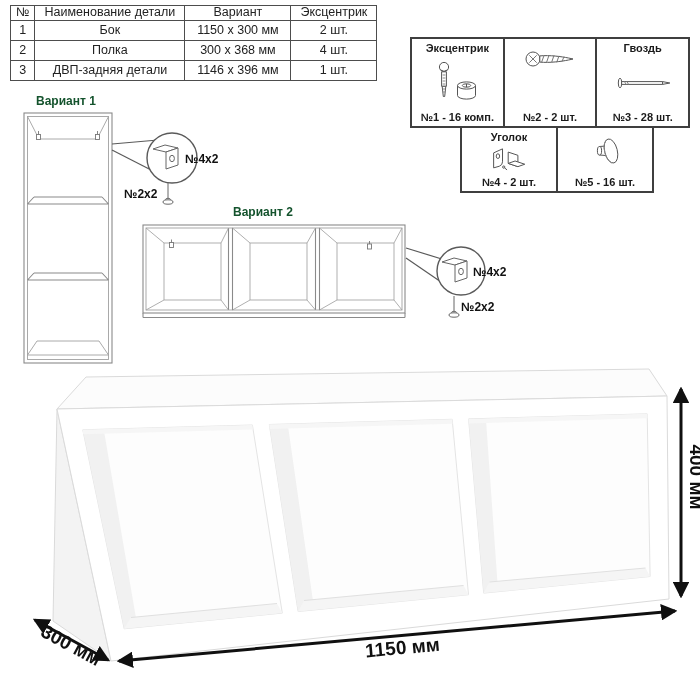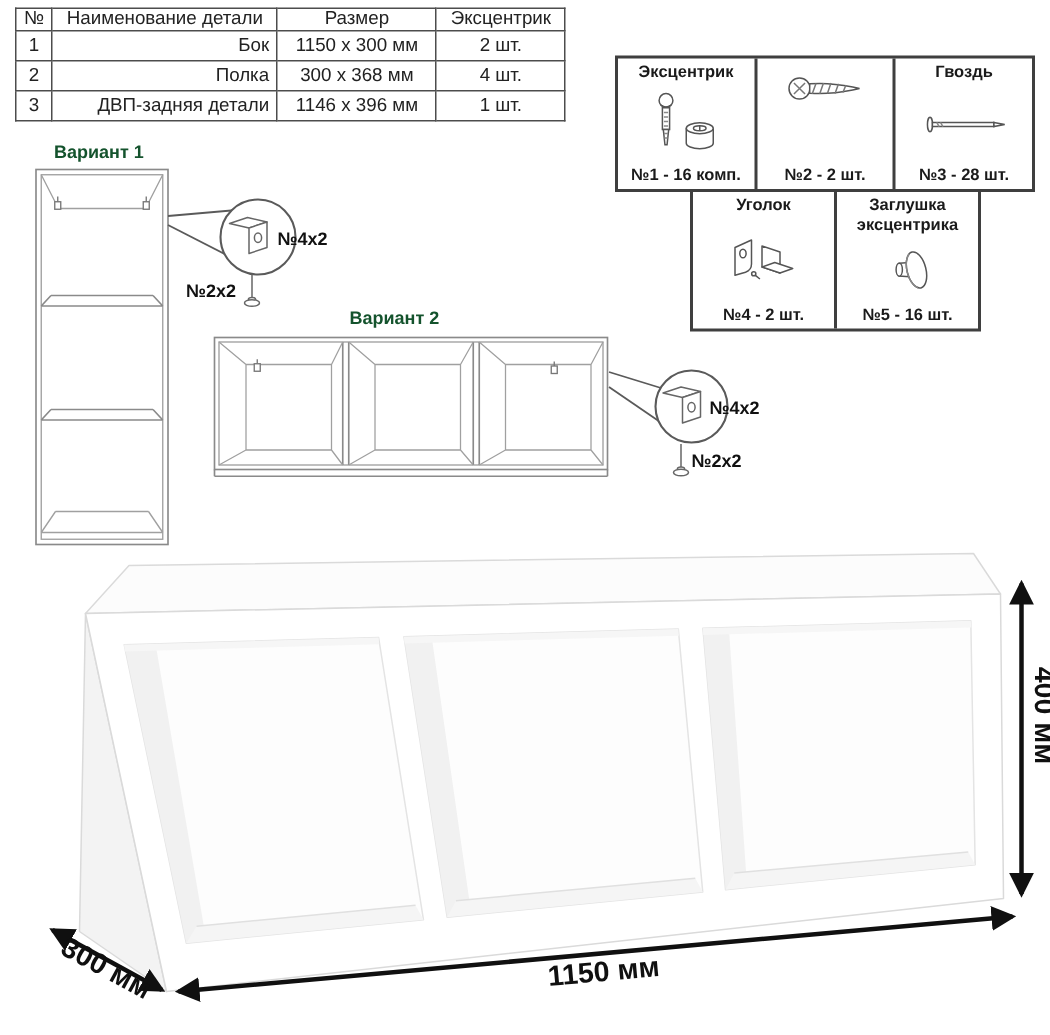--- a/index.html
+++ b/index.html
@@ -11,25 +11,25 @@
   table.parts{
     position:absolute;left:10px;top:5px;border-collapse:collapse;
     font-size:12.5px;color:#222;table-layout:fixed;
   }
   table.parts th,table.parts td{
     border:1.5px solid #4d4d4d;padding:0 5px;line-height:1.05;background:#fff;
     white-space:nowrap;overflow:hidden;
   }
   table.parts th{height:14px;font-weight:normal;text-align:center;}
   table.parts td{height:19px;text-align:center;}
-  table.parts td.nm{text-align:right;}
+  table.parts td.nm{text-align:center;}
   
   .hw-row{position:absolute;display:flex;border:2px solid #3f3f3f;background:#fff;box-sizing:border-box;}
   .hw-row1{left:410px;top:37px;width:280px;height:91px;}
-  .hw-row2{left:460px;top:126px;width:194px;height:95px;}
+  .hw-row2{left:460px;top:126px;width:194px;height:67px;}
   .hw-cell{
     flex:1;display:flex;flex-direction:column;align-items:center;justify-content:space-between;
     border-right:2px solid #3f3f3f;padding:3px 2px;box-sizing:border-box;min-width:0;
   }
   .hw-cell:last-child{border-right:none;}
   .hw-name{font-weight:bold;font-size:11px;line-height:1.15;text-align:center;}
   .hw-count{font-weight:bold;font-size:11px;white-space:nowrap;}
   .hw-icon{flex:0 1 auto;}
   .hw-icon *{vector-effect:non-scaling-stroke;}
   
@@ -53,21 +53,21 @@
     <colgroup>
         <col style="width:22px">
         <col style="width:150px">
         <col style="width:106px">
         <col style="width:86px">
       </colgroup>
     <thead>
       <tr>
         <th>№</th>
         <th>Наименование детали</th>
-        <th>Размер</th>
+        <th>Вариант</th>
         <th>Эксцентрик</th>
       </tr>
     </thead>
     <tbody>
       <tr>
         <td>1</td>
         <td class="nm">Бок</td>
         <td>1150 x 300 мм</td>
         <td>2 шт.</td>
       </tr>
@@ -139,21 +139,20 @@
           <ellipse cx="12.3" cy="15" rx="2.1" ry="2.9"></ellipse>
           <circle cx="19.5" cy="28.5" r="1.4"></circle>
           <path d="M20.6 29.6 l3 2.4" fill="none"></path>
           <polygon points="25,10 37,14 37,28 25,24"></polygon>
           <polygon points="25,24 37,28 45.5,25 33.5,21"></polygon>
         </g>
       </svg>
       <div class="hw-count">№4 - 2 шт.</div>
     </div>
     <div class="hw-cell">
-      <div class="hw-name">Заглушка эксцентрика</div>
       <svg class="hw-icon" style="position:static" width="52" height="40" viewBox="0 0 52 40">
         <g stroke="#555" fill="#fff" stroke-width="1">
           <path d="M20.5 15.5 L27 15 L27 24.5 L20.5 24 Z"></path>
           <ellipse cx="20.5" cy="19.8" rx="2.1" ry="4.3"></ellipse>
           <g transform="rotate(-14 32 20)">
             <ellipse cx="32" cy="20" rx="6.3" ry="12.3"></ellipse>
             <path d="M30 8.3 A6.3 12.3 0 0 0 30 31.7" fill="none" stroke="#888"></path>
           </g>
         </g>
       </svg>

